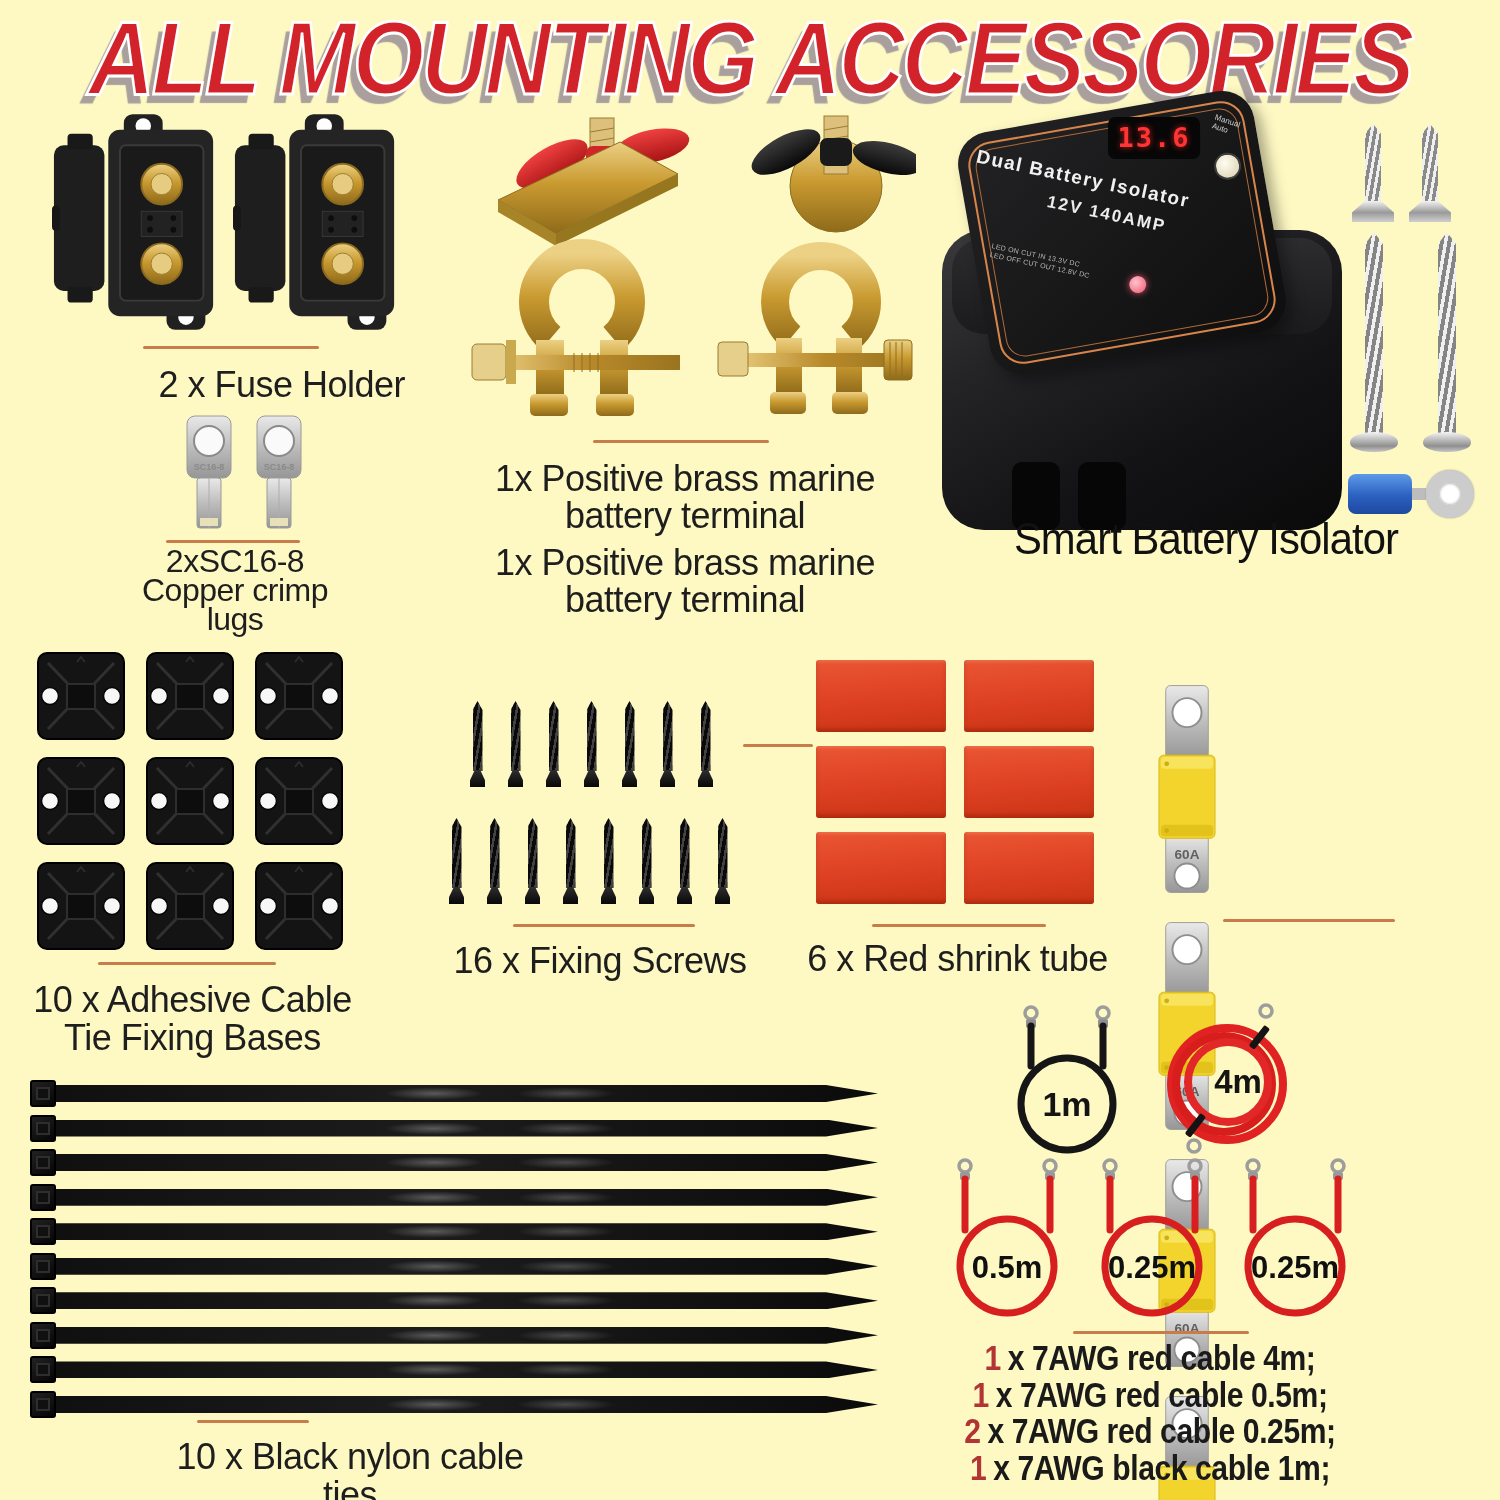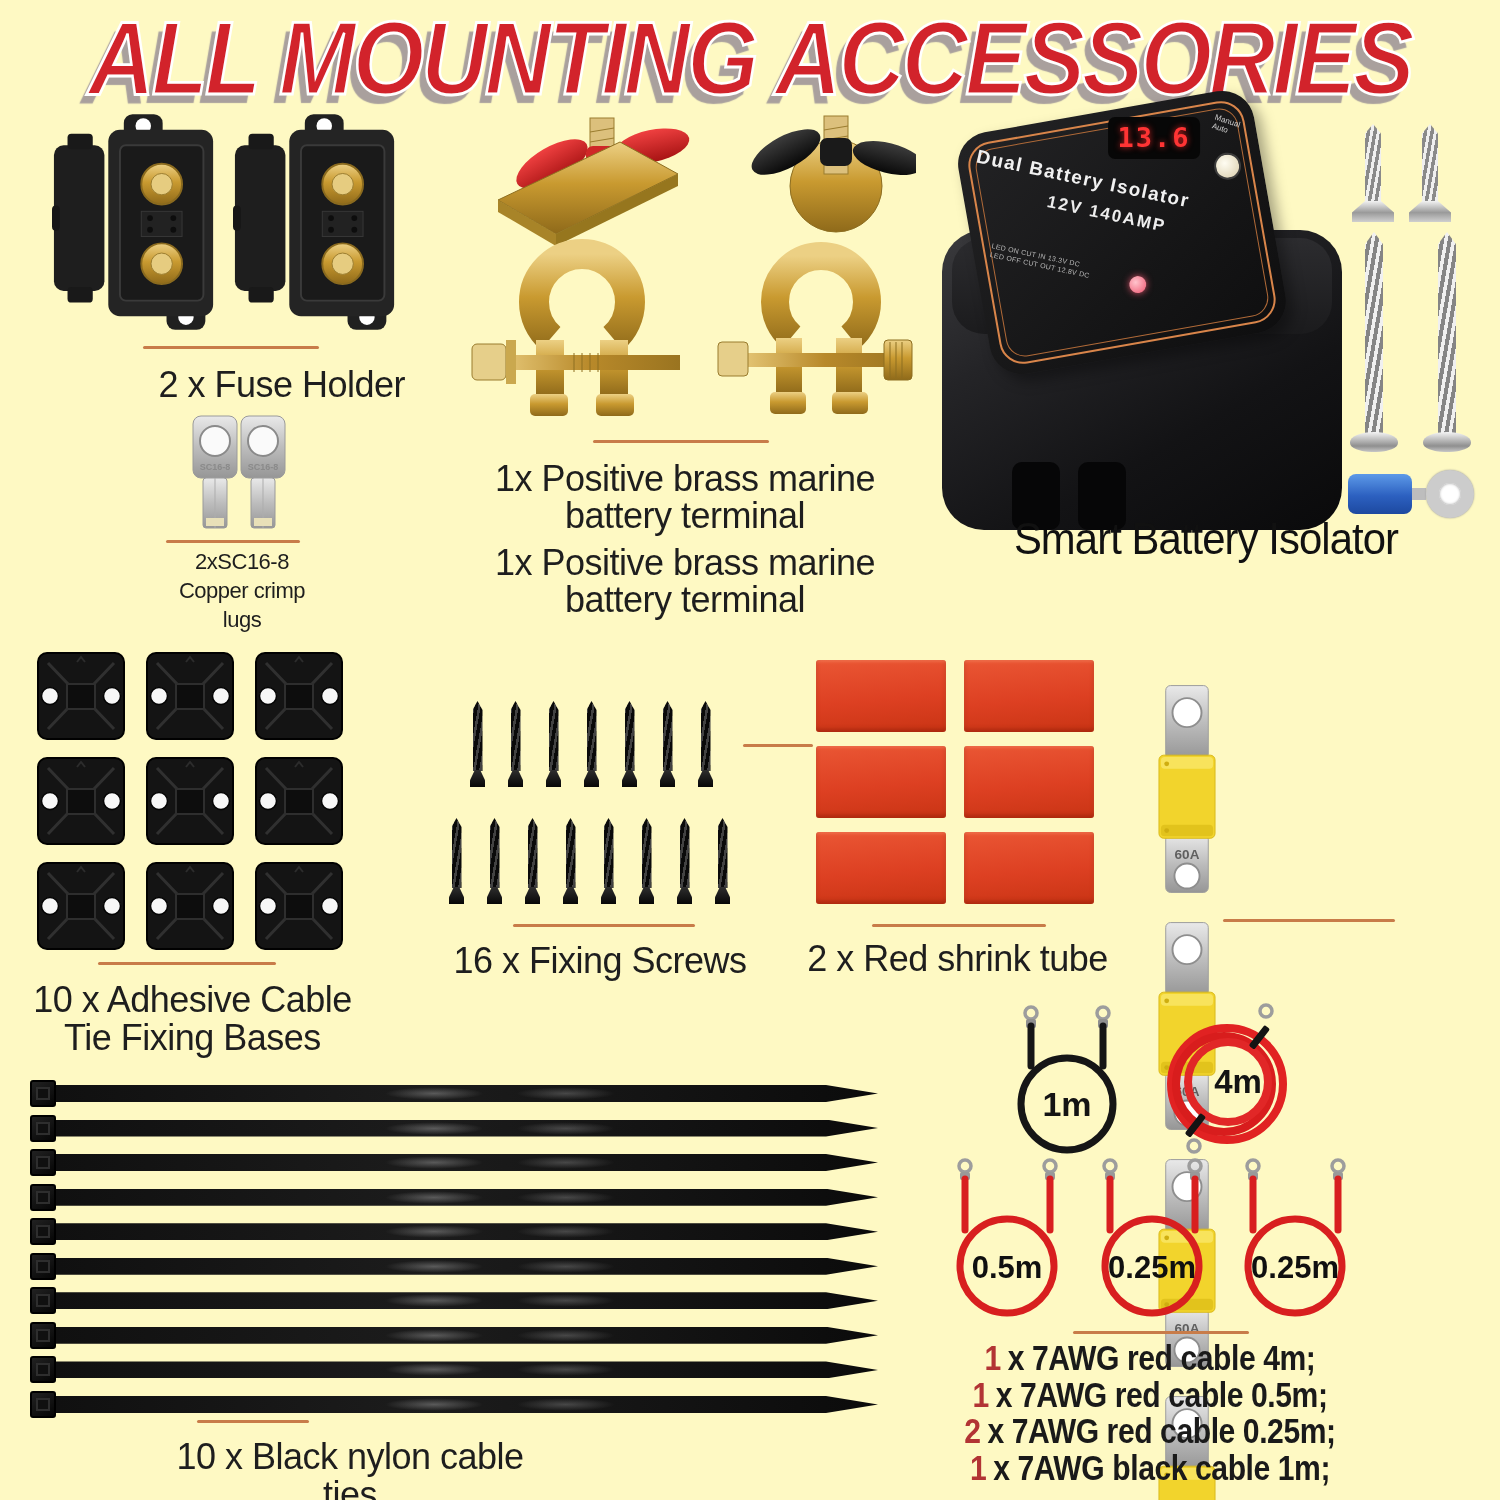--- a/index.html
+++ b/index.html
@@ -187,40 +187,40 @@
       <rect x="92" y="102" width="42" height="26" fill="#222222" stroke="#383838"></rect>
       <circle cx="101" cy="109" r="3" fill="#0d0d0d"></circle>
         <circle cx="125" cy="109" r="3" fill="#0d0d0d"></circle>
       <circle cx="101" cy="121" r="3" fill="#0d0d0d"></circle>
         <circle cx="125" cy="121" r="3" fill="#0d0d0d"></circle>
     </svg>
     </div>
   <div class="dv" style="left:143px;top:346px;width:176px;"></div>
   <div class="label" style="left:55px;top:366px;width:350px;text-align:right;">2 x Fuse Holder</div>
 
-  <div class="abs row" style="left:192px;top:412px;gap:2px;">
+  <div class="abs row" style="left:186px;top:412px;gap:24px;">
     <svg width="46" height="120" viewBox="0 0 46 120">
       <rect x="1" y="4" width="44" height="62" rx="8" fill="url(#silverV)" stroke="#9a9a9a"></rect>
       <circle cx="23" cy="29" r="15" fill="#fafafa" stroke="#8a8a8a" stroke-width="2"></circle>
       <text x="23" y="58" font-size="9" font-weight="bold" fill="#8a8a8a" text-anchor="middle">SC16-8</text>
       <rect x="11" y="66" width="24" height="50" rx="3" fill="url(#silverV)" stroke="#9a9a9a"></rect>
       <line x1="23" y1="66" x2="23" y2="116" stroke="#adadad"></line>
       <rect x="14" y="106" width="18" height="8" fill="#e8e0b8"></rect>
     </svg>
   <svg width="46" height="120" viewBox="0 0 46 120">
       <rect x="1" y="4" width="44" height="62" rx="8" fill="url(#silverV)" stroke="#9a9a9a"></rect>
       <circle cx="23" cy="29" r="15" fill="#fafafa" stroke="#8a8a8a" stroke-width="2"></circle>
       <text x="23" y="58" font-size="9" font-weight="bold" fill="#8a8a8a" text-anchor="middle">SC16-8</text>
       <rect x="11" y="66" width="24" height="50" rx="3" fill="url(#silverV)" stroke="#9a9a9a"></rect>
       <line x1="23" y1="66" x2="23" y2="116" stroke="#adadad"></line>
       <rect x="14" y="106" width="18" height="8" fill="#e8e0b8"></rect>
     </svg>
     </div>
   <div class="dv" style="left:166px;top:540px;width:134px;"></div>
-  <div class="label" style="left:92px;top:547px;width:300px;line-height:29px;font-size:22px;">
+  <div class="label" style="left:85px;top:547px;width:300px;line-height:29px;font-size:32px;">
     <div>2xSC16-8</div>
     <div>Copper crimp</div>
     <div>lugs</div>
   </div>
 
   <svg class="abs" style="left:470px;top:112px;" width="230" height="310" viewBox="0 0 230 310">
     <rect x="120" y="6" width="24" height="58" fill="#dcc07c" stroke="#9a7c2e"></rect>
     <line x1="120" y1="20" x2="144" y2="16" stroke="#9a7c2e"></line>
     <line x1="120" y1="30" x2="144" y2="26" stroke="#9a7c2e"></line>
     <line x1="120" y1="40" x2="144" y2="36" stroke="#9a7c2e"></line>
@@ -475,21 +475,21 @@
   <div class="dv" style="left:743px;top:744px;width:70px;"></div>
   <div class="abs" style="left:816px;top:660px;width:280px;display:flex;flex-wrap:wrap;gap:14px 18px;">
     <div class="tube"></div>
   <div class="tube"></div>
       <div class="tube"></div>
       <div class="tube"></div>
       <div class="tube"></div>
       <div class="tube"></div>
     </div>
   <div class="dv" style="left:872px;top:924px;width:174px;"></div>
-  <div class="label" style="left:790px;top:940px;width:335px;">2 x Red shrink tube</div>
+  <div class="label" style="left:790px;top:940px;width:335px;">6 x Red shrink tube</div>
 
   <div class="abs row" style="left:1158px;top:680px;gap:19px;flex-direction:column;">
     <svg width="58" height="218" viewBox="0 0 60 218">
       <rect x="8" y="2" width="44" height="76" rx="5" fill="url(#silverV)" stroke="#9b9b9b"></rect>
       <circle cx="30" cy="30" r="15" fill="#ffffff" stroke="#8e8e8e" stroke-width="2"></circle>
       <rect x="8" y="156" width="44" height="60" rx="5" fill="url(#silverV)" stroke="#9b9b9b"></rect>
       <text x="30" y="181" font-size="14" font-weight="bold" fill="#5f5f5f" text-anchor="middle">60A</text>
       <circle cx="30" cy="199" r="13" fill="#ffffff" stroke="#8e8e8e" stroke-width="2"></circle>
       <rect x="1" y="74" width="58" height="86" rx="5" fill="#f2d42c" stroke="#d8b91a"></rect>
       <rect x="3" y="76" width="54" height="12" rx="4" fill="#f8e35c"></rect>

